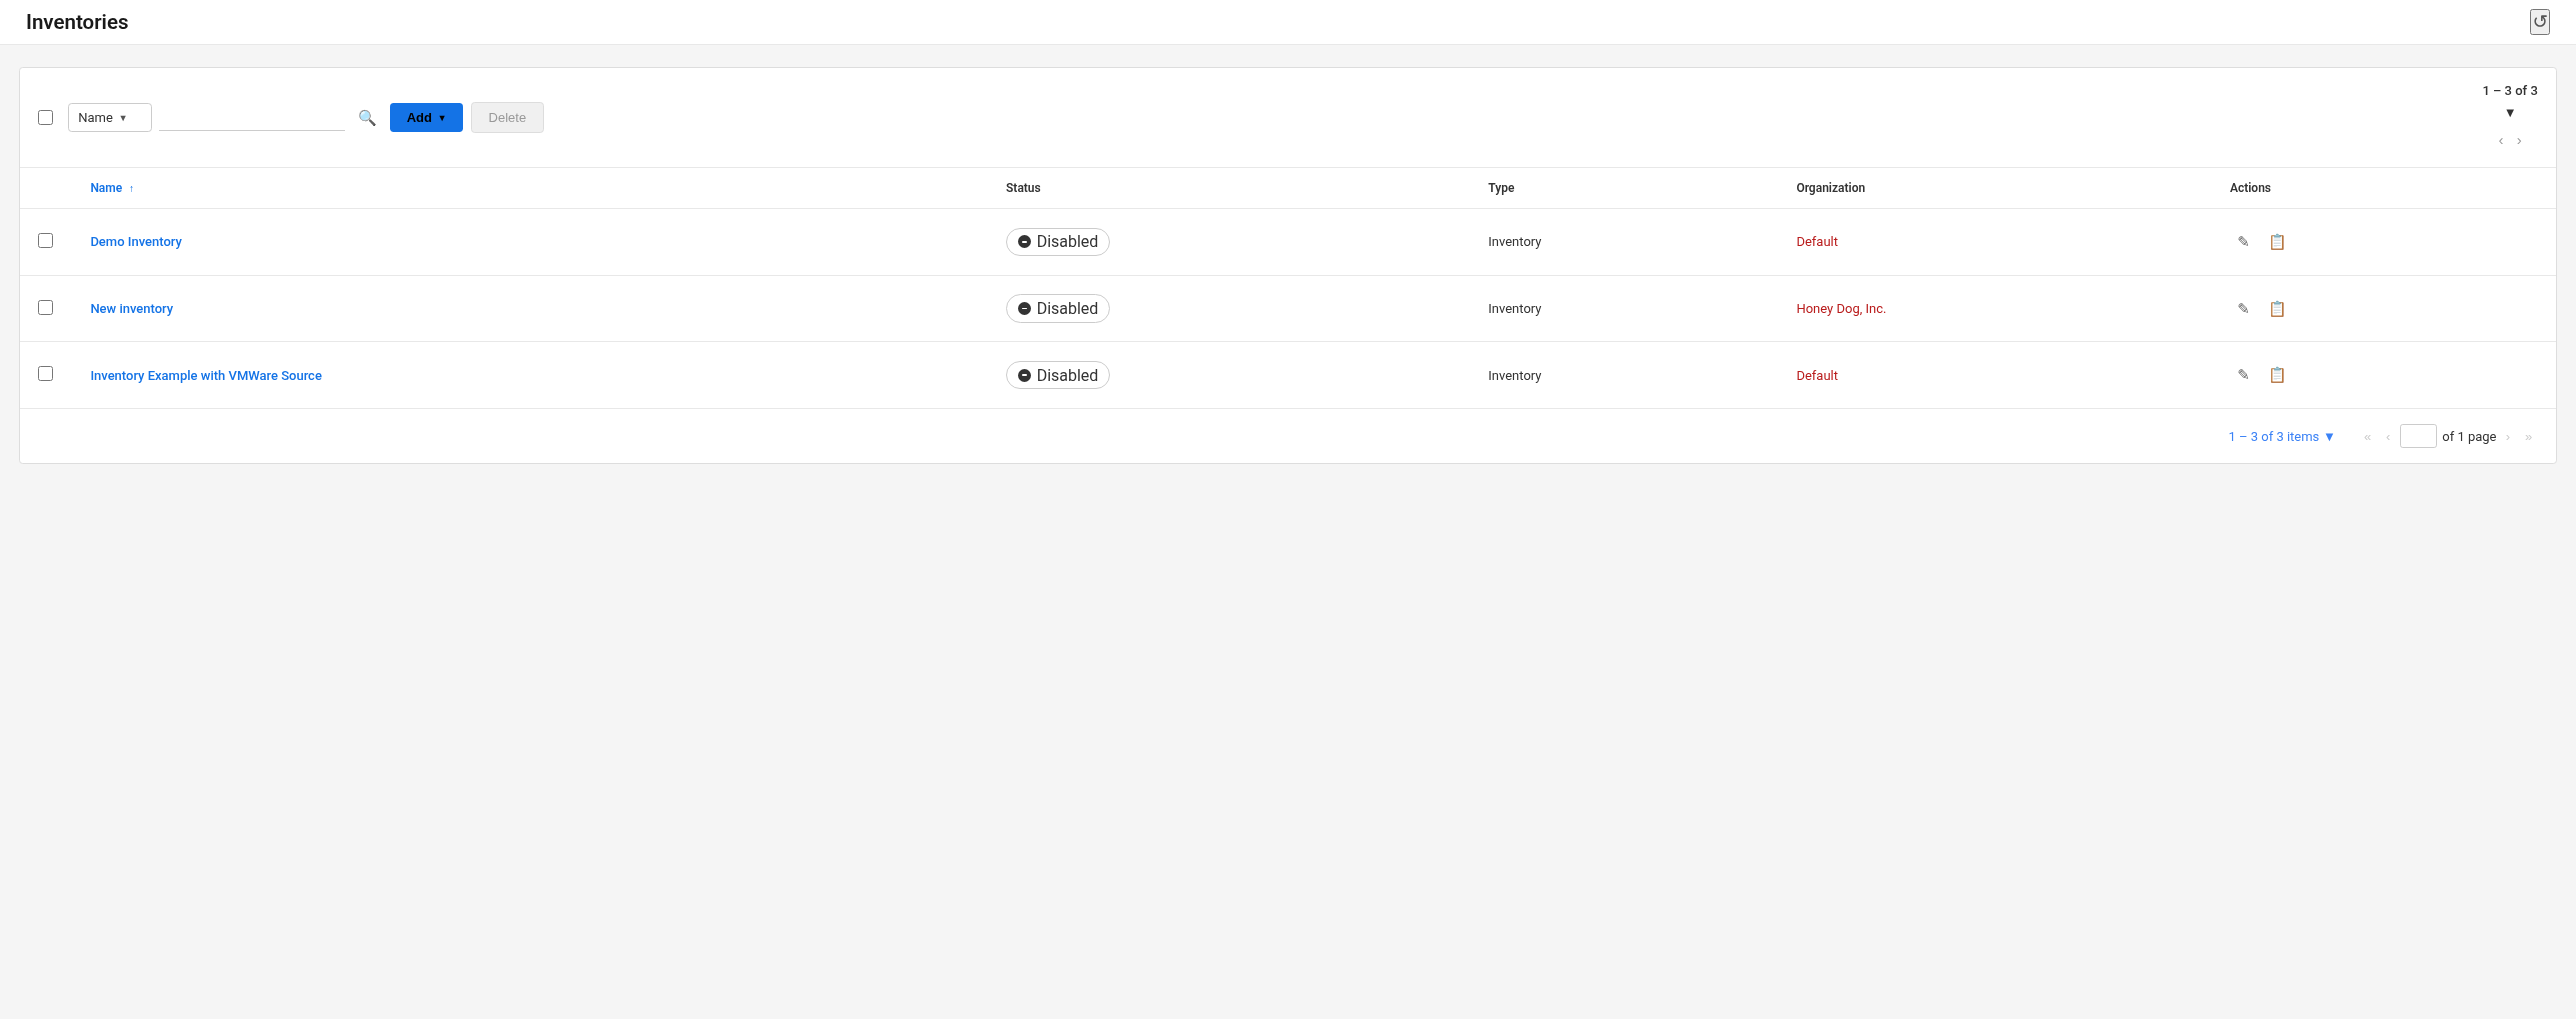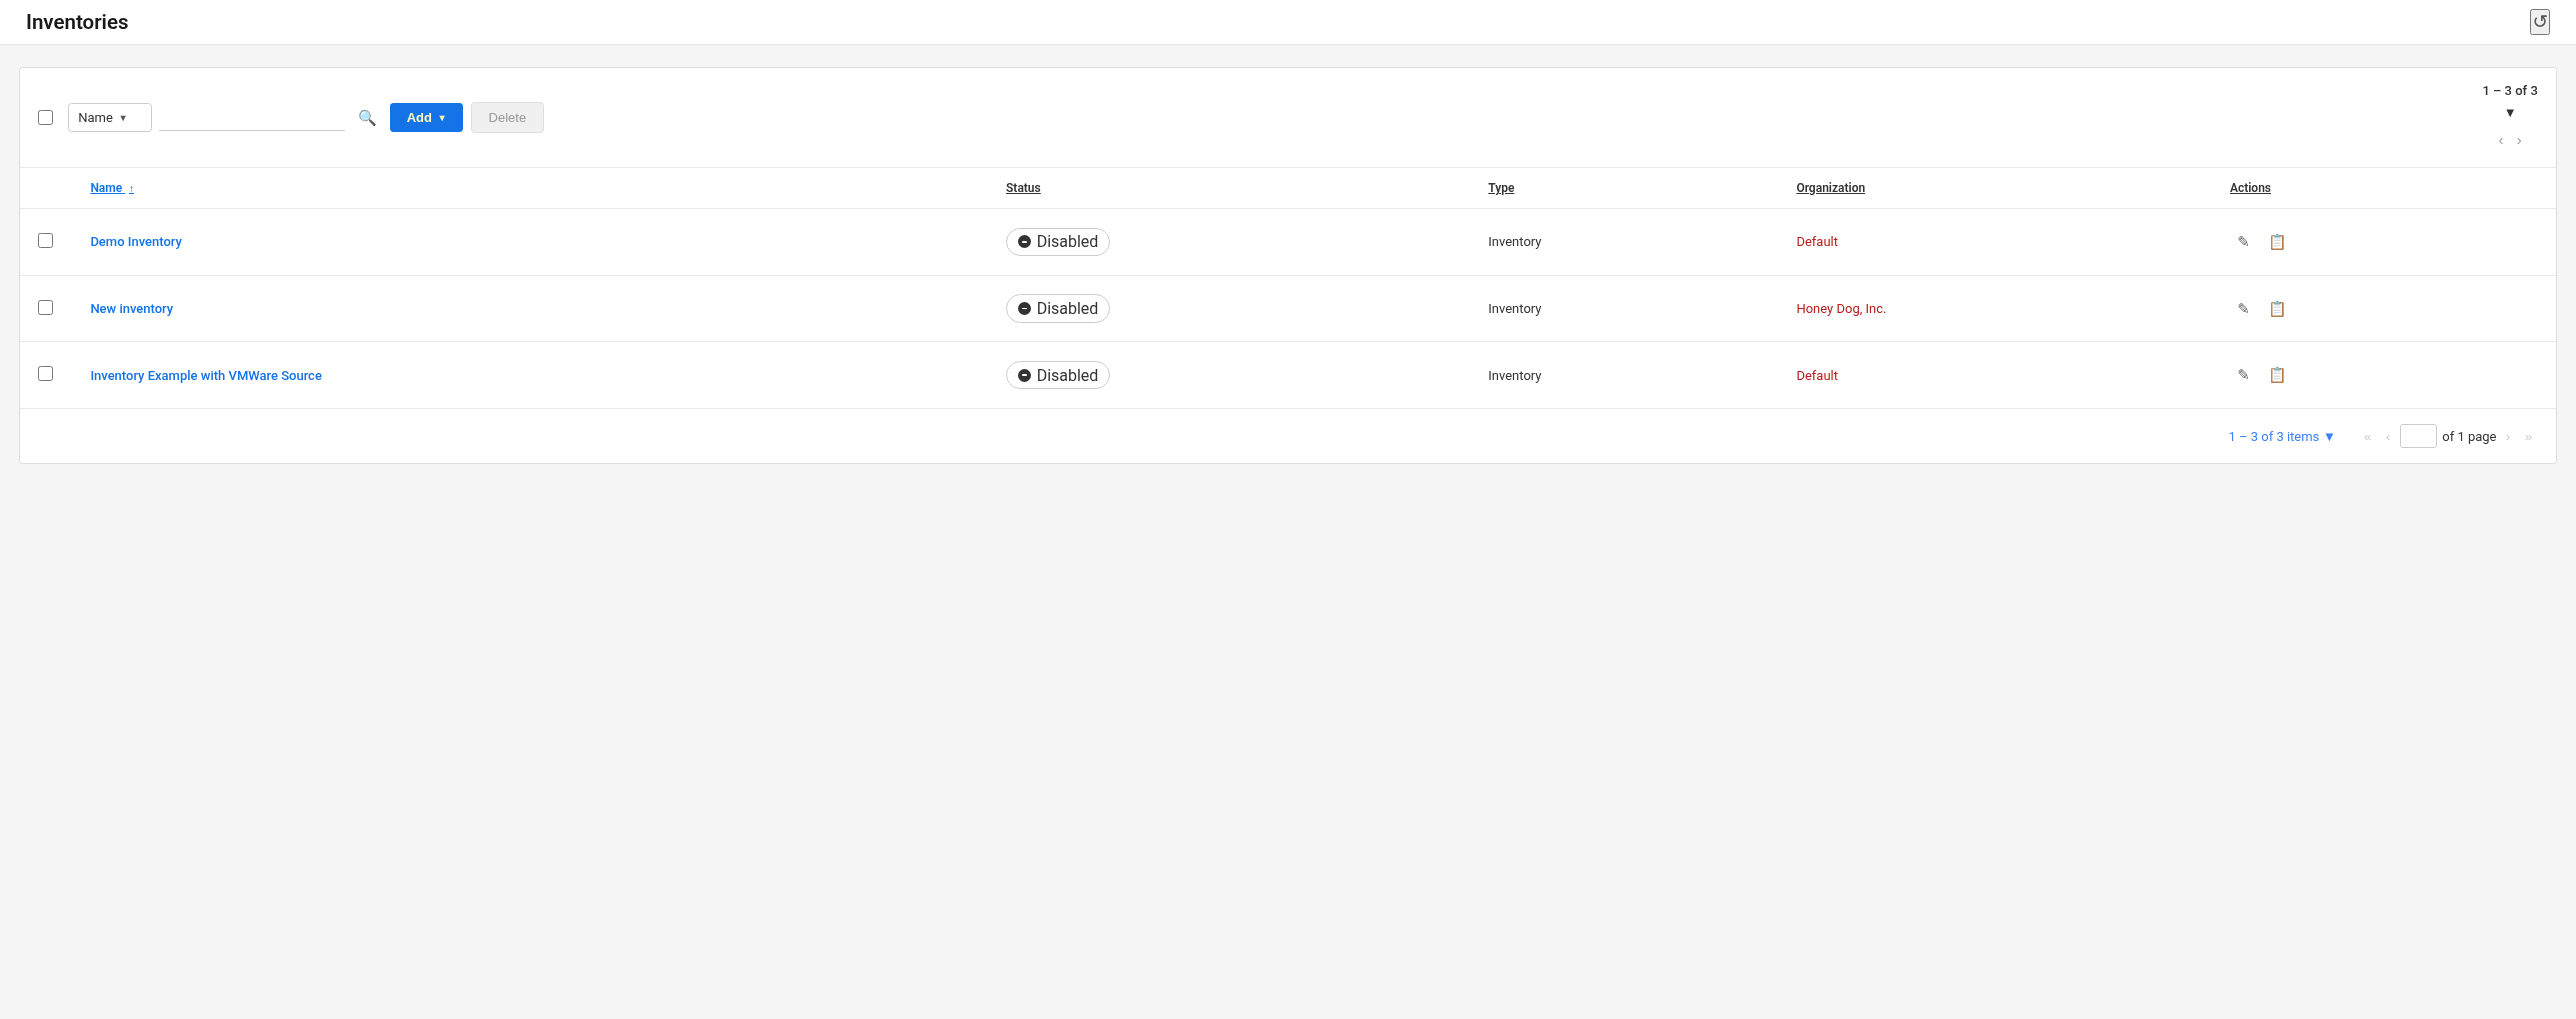--- a/index.html
+++ b/index.html
@@ -77,21 +77,21 @@
     .search-btn {
       background: none;
       border: none;
       cursor: pointer;
       padding: 5.6px;
       color: #555;
       font-size: 15px;
     }
     .add-btn {
       background: #1473e6;
-      color: #fef9c3;
+      color: #000000;
       border: none;
       border-radius: 3.7px;
       padding: 7.4px 16.7px;
       font-size: 13px;
       font-weight: 600;
       cursor: pointer;
       display: flex;
       align-items: center;
       gap: 5.6px;
     }
@@ -141,21 +141,20 @@
     }
     thead tr {
       border-bottom: 1.9px solid #e8e8e8;
     }
     thead th {
       padding: 13px 18.6px;
       text-align: left;
       font-weight: 600;
       font-size: 12px;
       color: #333;
-      text-decoration: underline;
     }
     thead th.col-name {
       color: #1473e6;
       cursor: pointer;
     }
     thead th.col-name .sort-icon {
       color: #1473e6;
       margin-left: 3.7px;
       font-size: 10.2px;
     }

